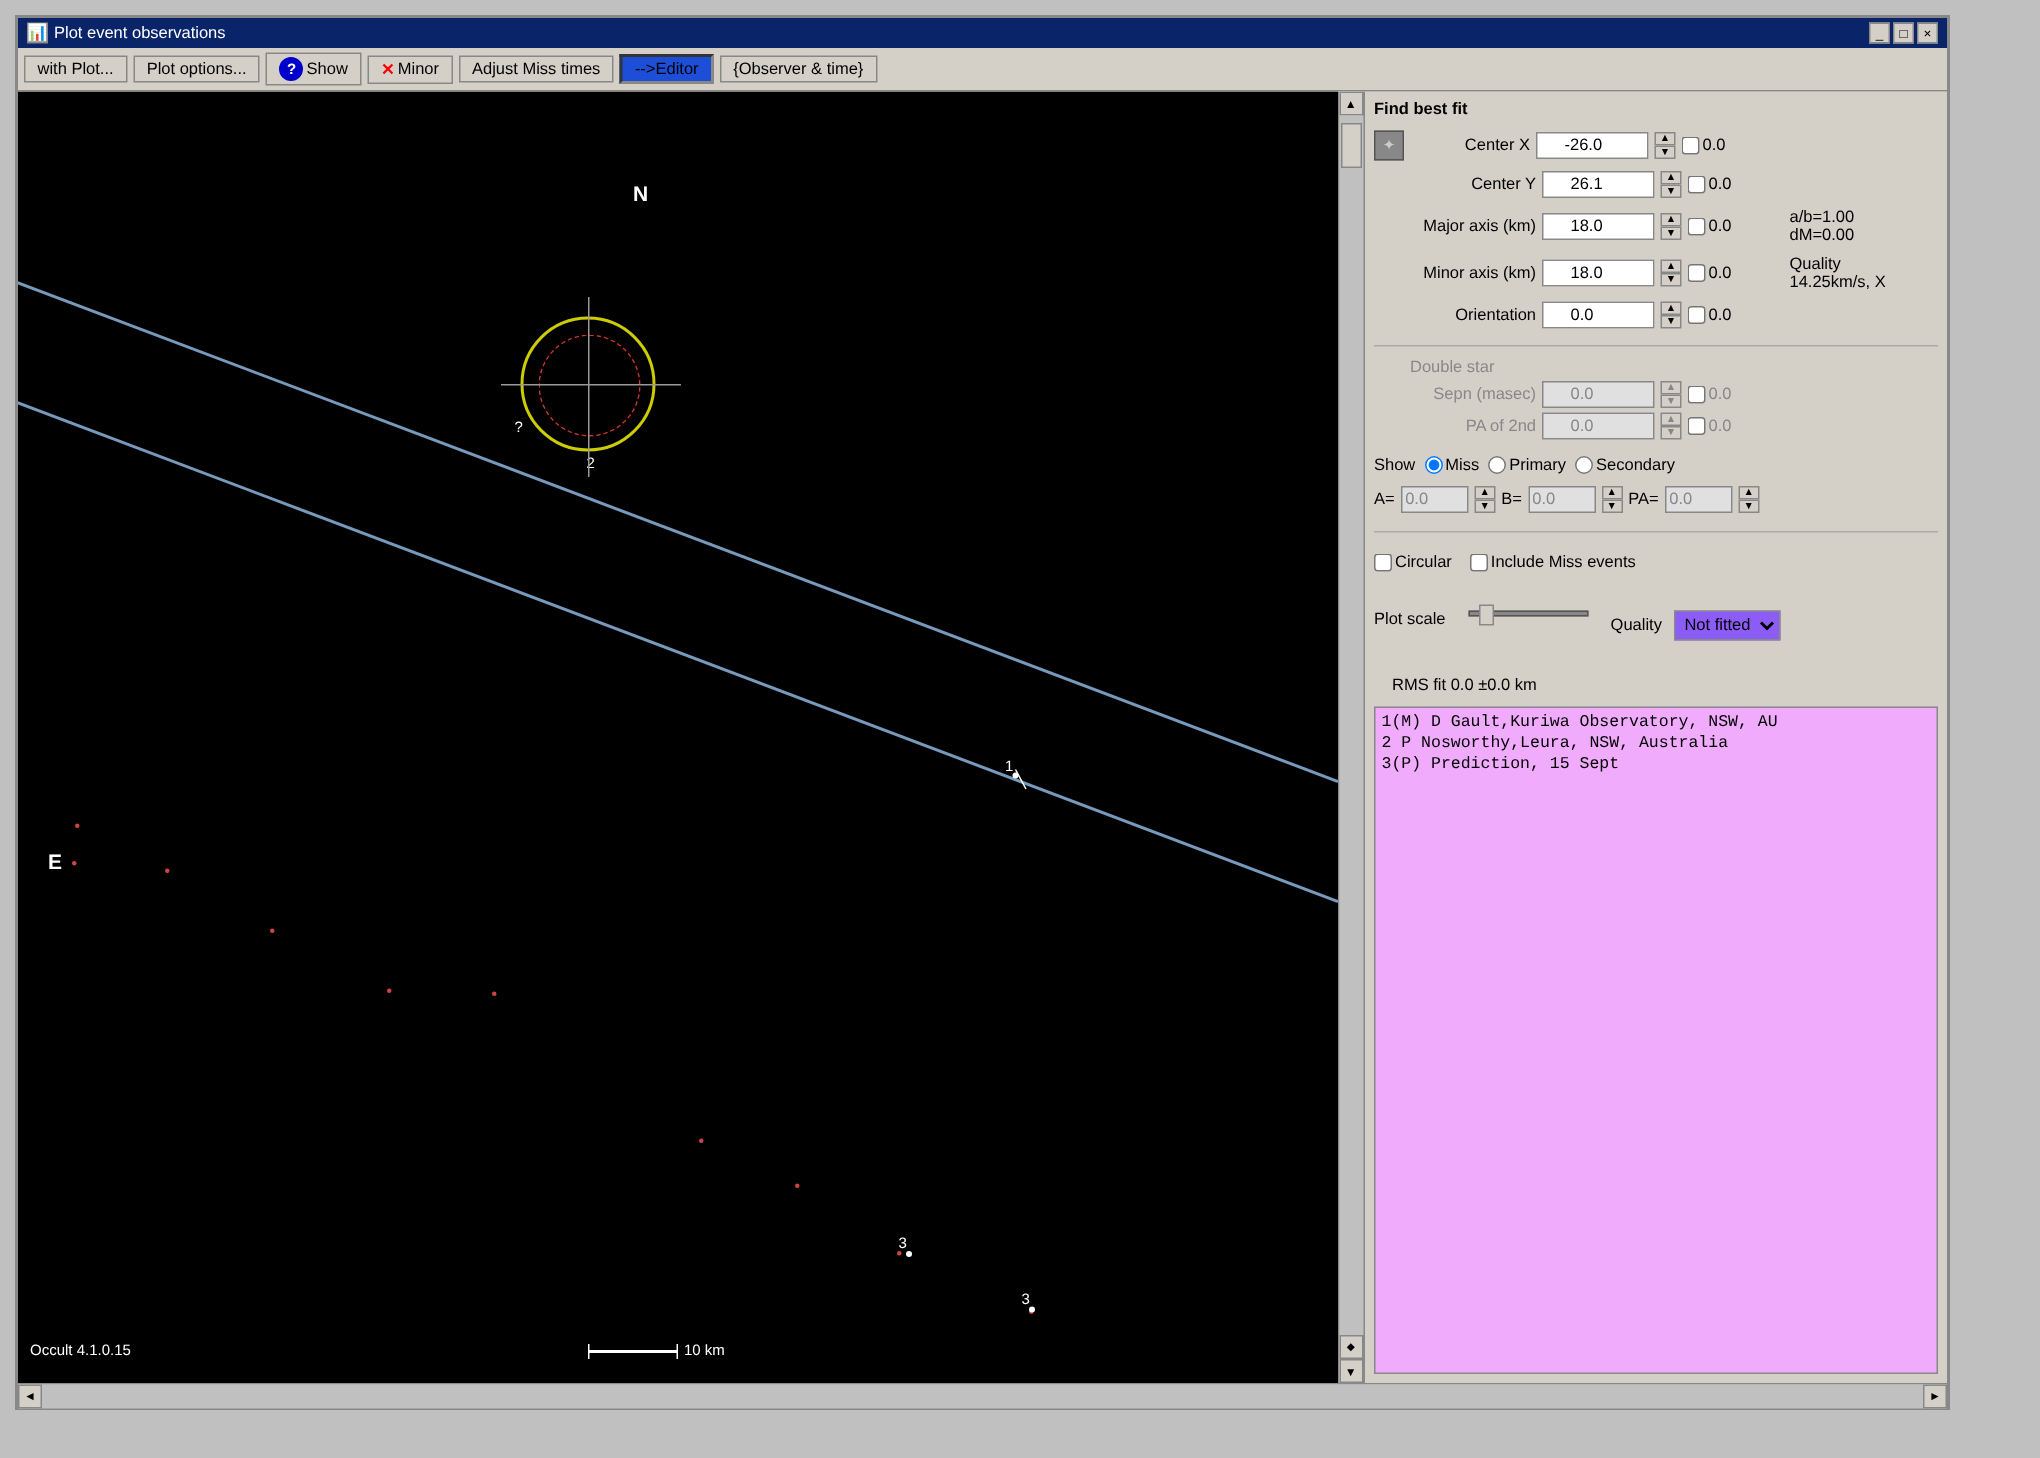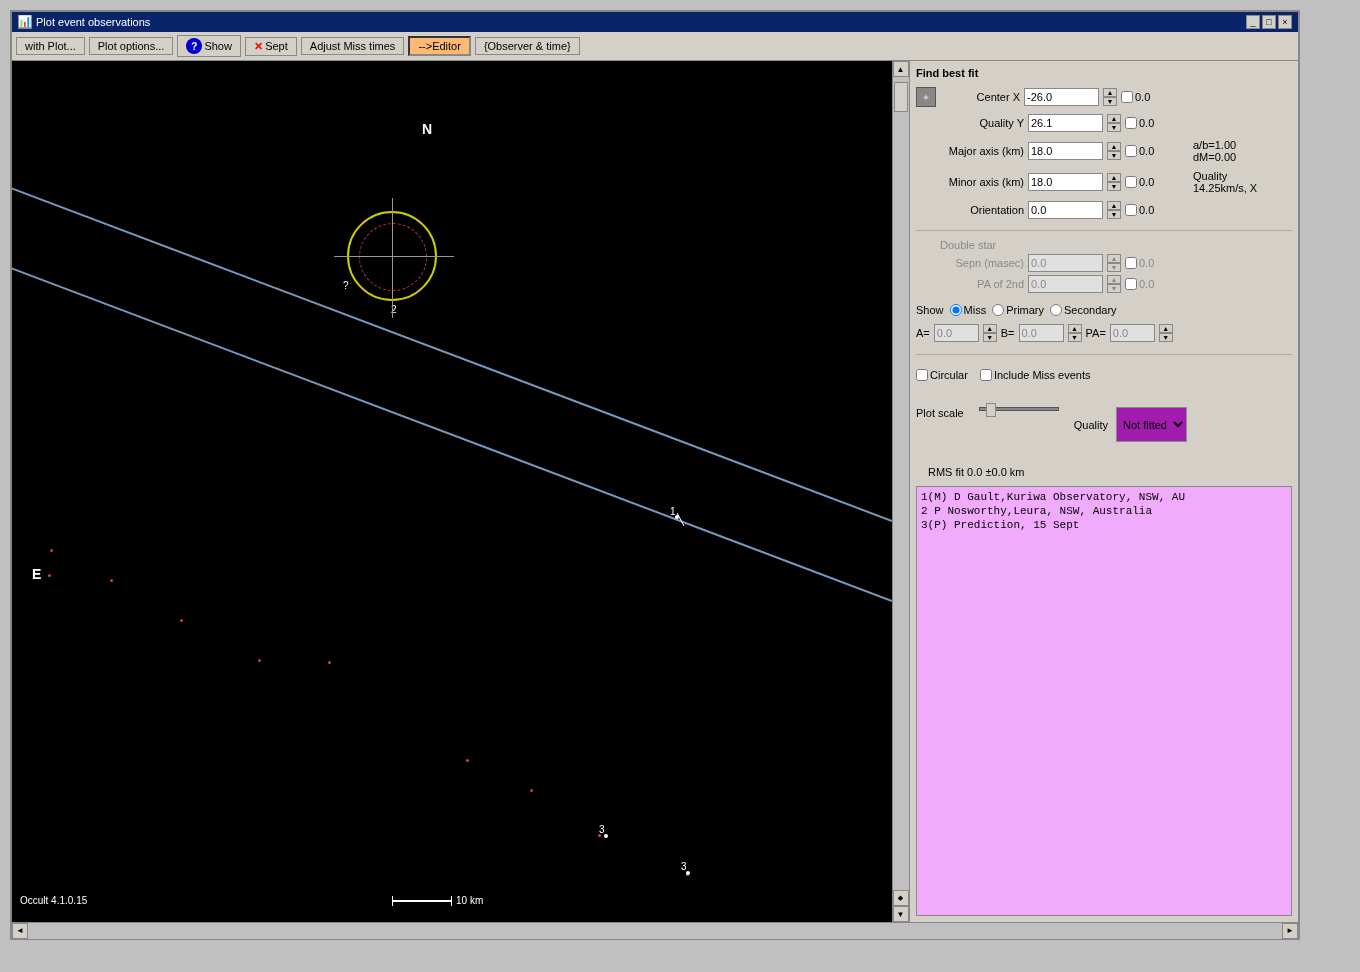--- a/index.html
+++ b/index.html
@@ -43,21 +43,21 @@
     }
     .toolbar-btn {
       background: #d4d0c8;
       border: 1px solid #888;
       padding: 2px 8px;
       cursor: pointer;
       font-size: 11px;
       font-family: Arial, sans-serif;
     }
     .toolbar-btn.active {
-      background: #fdba74;
+      background: #1d4ed8;
       border: 2px inset #888;
     }
     .help-btn { display: flex; align-items: center; gap: 2px; }
     .help-icon { width: 16px; height: 16px; background: #0000cc; color: white; border-radius: 50%; display: flex; align-items: center; justify-content: center; font-size: 10px; font-weight: bold; }
     .exit-btn { color: black; display: flex; align-items: center; gap: 2px; }
     .x-mark { color: red; font-weight: bold; }
 
     .main-content {
       display: flex;
       flex: 1;
@@ -259,21 +259,21 @@
       width: 80px;
       font-size: 11px;
       text-align: right;
     }
     .form-input {
       width: 75px;
       height: 18px;
       border: 1px solid #888;
       background: white;
       font-size: 11px;
-      padding: 0 2px;
+      padding: 0 18px;
     }
     .spin-btn {
       display: flex;
       flex-direction: column;
       width: 14px;
     }
     .spin-up, .spin-down {
       width: 14px;
       height: 9px;
       background: #d4d0c8;
@@ -380,24 +380,24 @@
       top: -5px;
       left: 6px;
     }
 
     .quality-row {
       display: flex;
       align-items: center;
       gap: 8px;
     }
     .quality-select {
-      height: 35px;
-      font-size: 11px;
-      border: 1px solid #888;
-      background: #a21caf;
+      height: 20px;
+      font-size: 11px;
+      border: 1px solid #888;
+      background: #8b5cf6;
       padding: 0 2px;
     }
 
     .rms-label {
       font-size: 11px;
       margin: 4px 0;
       padding-left: 12px;
     }
 
     .obs-list {
@@ -467,21 +467,21 @@
 
   <div class="toolbar">
     <button class="toolbar-btn">with Plot...</button>
     <button class="toolbar-btn">Plot options...</button>
     <div class="toolbar-btn help-btn">
       <div class="help-icon">?</div>
       <span>Show</span>
     </div>
     <div class="exit-btn toolbar-btn">
       <span class="x-mark">✕</span>
-      <span>Sept</span>
+      <span>Minor</span>
     </div>
     <button class="toolbar-btn">Adjust Miss times</button>
     <button class="toolbar-btn active">--&gt;Editor</button>
     <button class="toolbar-btn">{Observer &amp; time}</button>
   </div>
 
   <div class="main-content">
 
     <div class="plot-area">
 
@@ -559,21 +559,21 @@
           <div class="spin-down">▼</div>
         </div>
         <div class="checkbox-group">
           <input type="checkbox" class="form-checkbox" style="">
           <span class="form-val">0.0</span>
         </div>
       </div>
 
       <div class="form-row">
         <div style="width:24px;"></div>
-        <span class="form-label">Quality Y</span>
+        <span class="form-label">Center Y</span>
         <input class="form-input" type="text" value="26.1" style="">
         <div class="spin-btn">
           <div class="spin-up">▲</div>
           <div class="spin-down">▼</div>
         </div>
         <div class="checkbox-group">
           <input type="checkbox" class="form-checkbox" style="">
           <span class="form-val">0.0</span>
         </div>
       </div>

